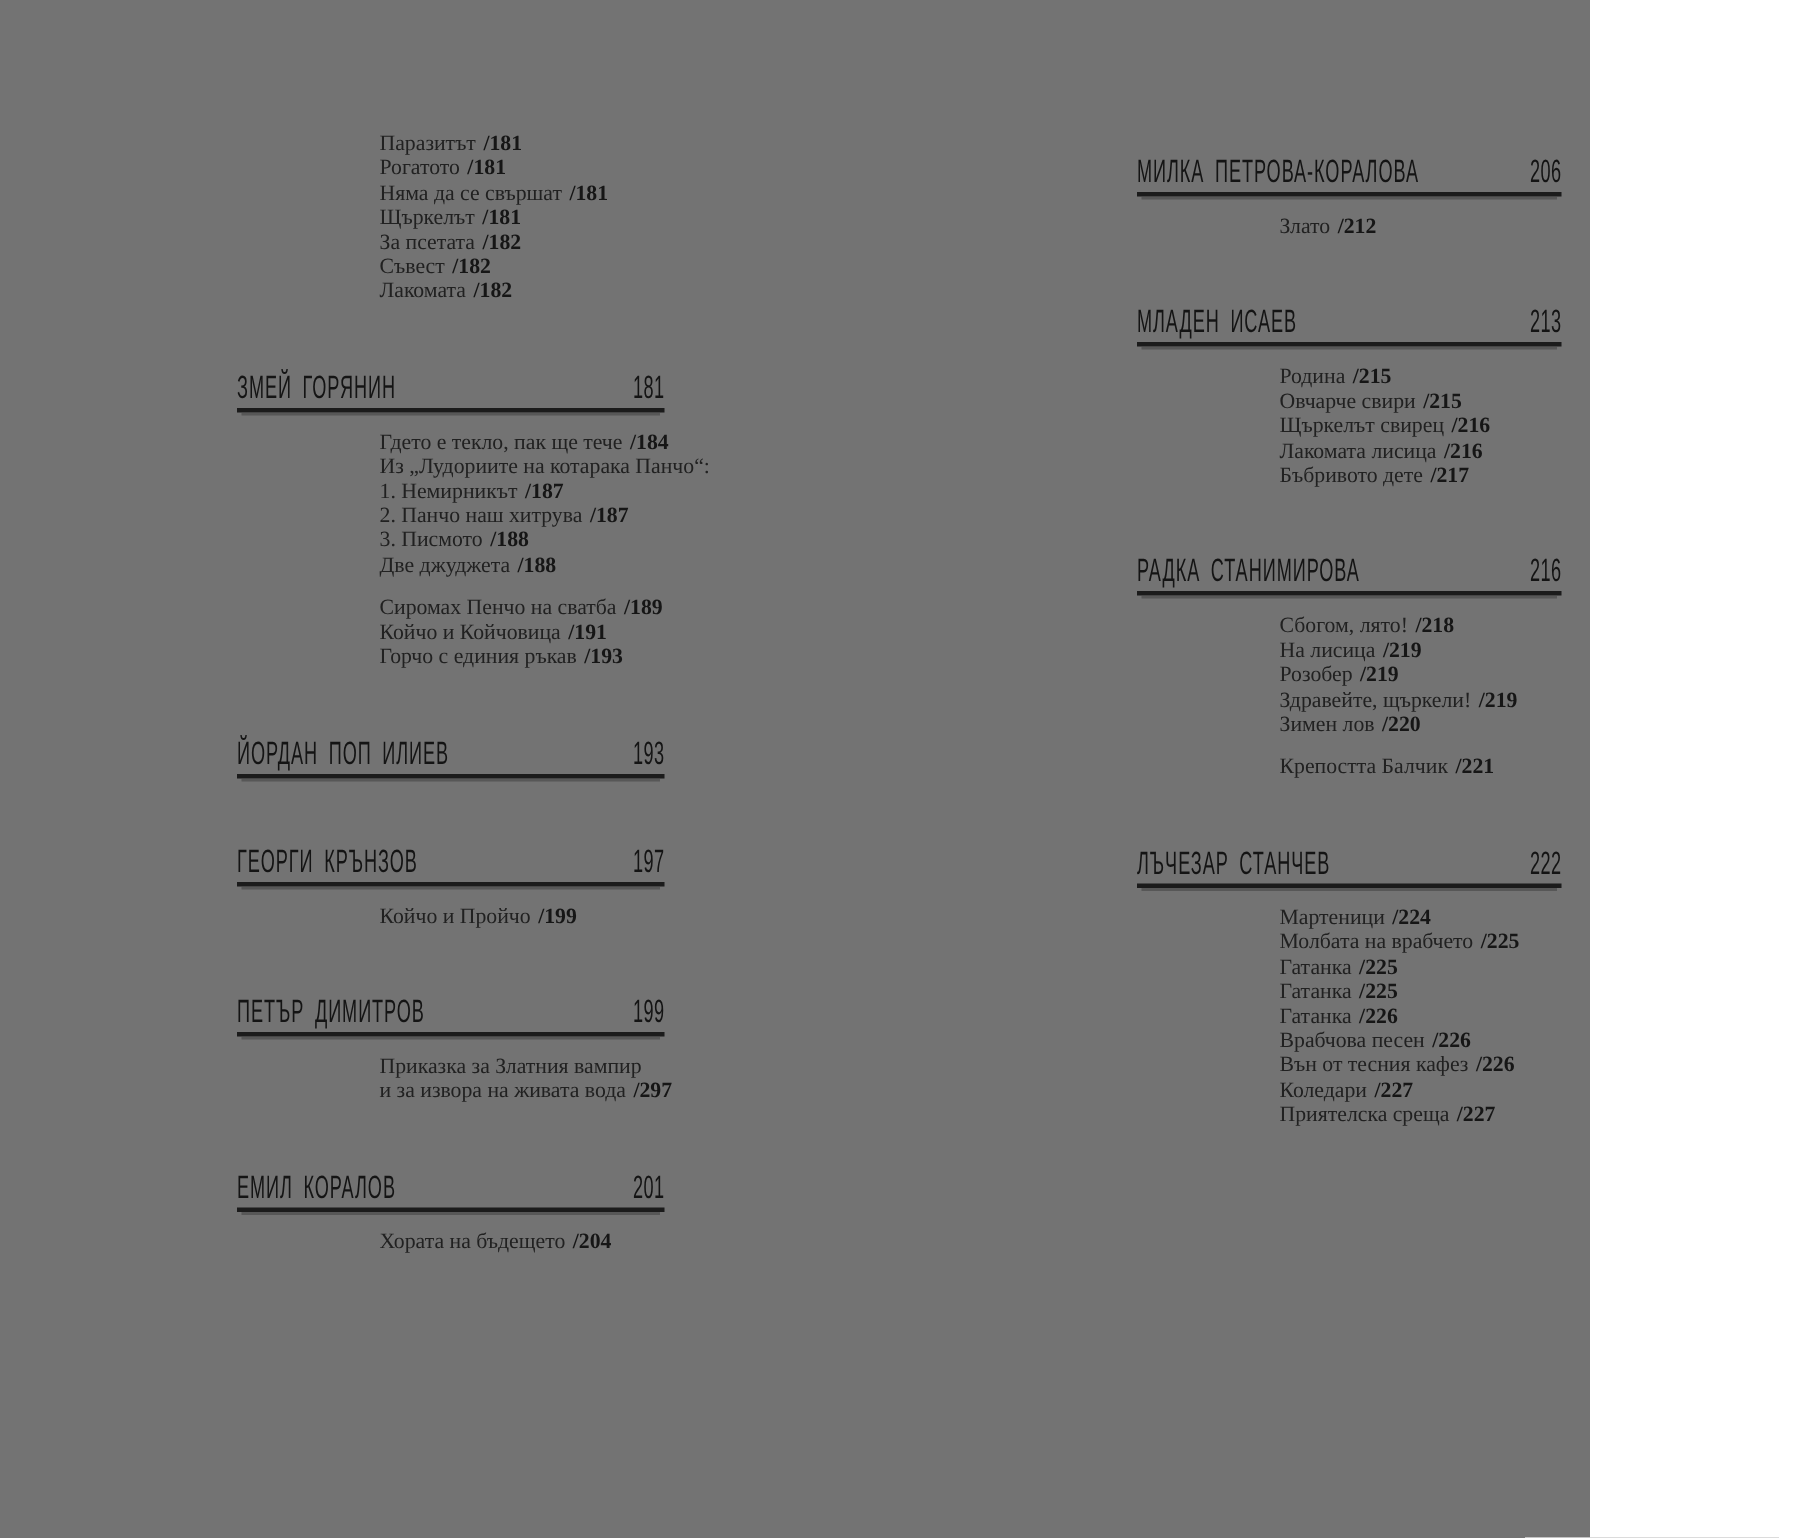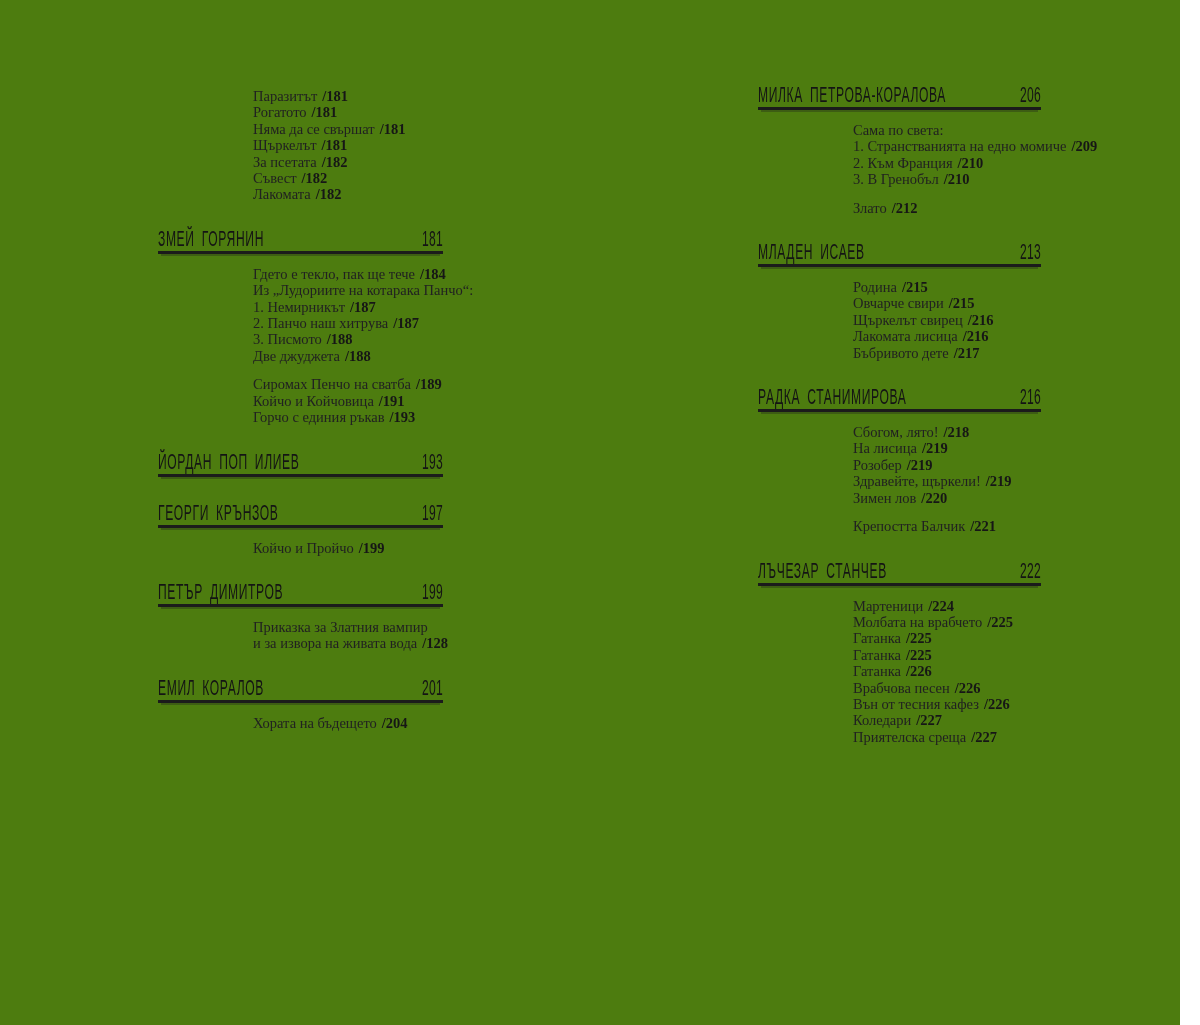--- a/index.html
+++ b/index.html
@@ -1,40 +1,40 @@
 <!DOCTYPE html>
 <html><head>
 <meta charset="utf-8">
 <style>
   html, body {
     margin: 0; padding: 0;
     background: #ffffff;
   }
   .page {
     position: relative;
-    width: 1180px;
+    width: 1060px;
     height: 1025px;
-    background: #4d7c0f;
+    background: #737373;
     color: #1e1e1e;
     font-family: "Liberation Serif", serif;
     overflow: hidden;
   }
   .col {
     position: absolute;
     top: 88px;
   }
   .col-left  { left: 158px; width: 285px; }
   .col-right { left: 758px; width: 283px; }
 
   .section { }
 
   .author-row {
     position: relative;
     height: 19px;
-    padding-bottom: 0;
+    padding-bottom: 21px;
     border-bottom: 3px solid #1b1b1b;
     box-shadow: 0 5px 0 -3px rgba(27,27,27,0.32);
     margin-top: 29px;
   }
   .section:first-child .author-row { margin-top: 0; }
 
   .author-name, .author-page {
     position: absolute;
     bottom: 2px;
     display: inline-block;
@@ -129,44 +129,38 @@
           <div class="item"><span class="t">Койчо и Пройчо</span><span class="pg">/199</span></div>
         </div>
       </div>
       <div class="section">
         <div class="author-row">
           <span class="author-name">ПЕТЪР ДИМИТРОВ</span>
           <span class="author-page">199</span>
         </div>
         <div class="items">
           <div class="item"><span class="t">Приказка за Златния вампир</span></div>
-          <div class="item"><span class="t">и за извора на живата вода</span><span class="pg">/128</span></div>
+          <div class="item"><span class="t">и за извора на живата вода</span><span class="pg">/297</span></div>
         </div>
       </div>
       <div class="section">
         <div class="author-row">
           <span class="author-name">ЕМИЛ КОРАЛОВ</span>
           <span class="author-page">201</span>
         </div>
         <div class="items">
           <div class="item"><span class="t">Хората на бъдещето</span><span class="pg">/204</span></div>
         </div>
       </div>
     </div>
   <div class="col col-right">
       <div class="section">
         <div class="author-row">
           <span class="author-name">МИЛКА ПЕТРОВА-КОРАЛОВА</span>
           <span class="author-page">206</span>
-        </div>
-        <div class="items">
-          <div class="item"><span class="t">Сама по света:</span></div>
-          <div class="item"><span class="t">1. Странстванията на едно момиче</span><span class="pg">/209</span></div>
-          <div class="item"><span class="t">2. Към Франция</span><span class="pg">/210</span></div>
-          <div class="item"><span class="t">3. В Гренобъл</span><span class="pg">/210</span></div>
         </div>
       </div>
       <div class="section">
         <div class="items">
           <div class="item"><span class="t">Злато</span><span class="pg">/212</span></div>
         </div>
       </div>
       <div class="section">
         <div class="author-row">
           <span class="author-name">МЛАДЕН ИСАЕВ</span>

